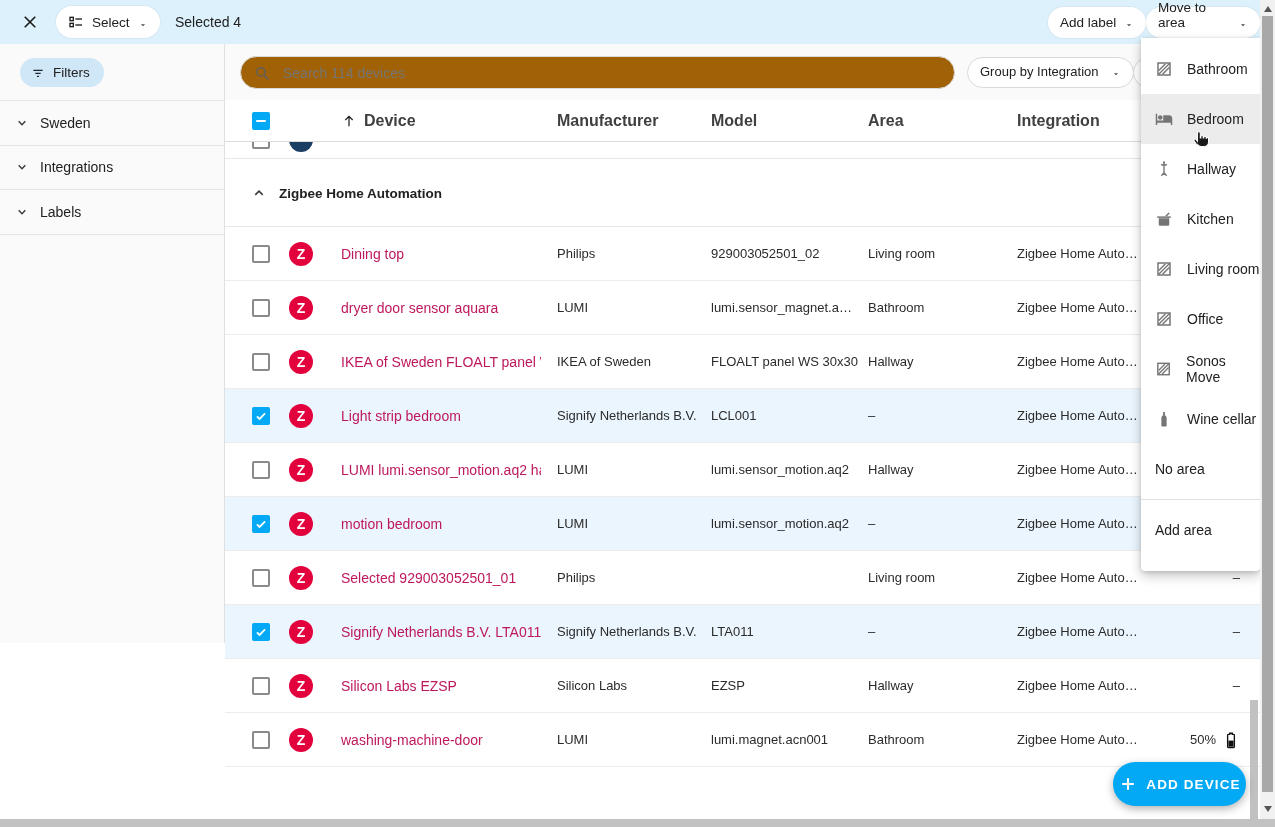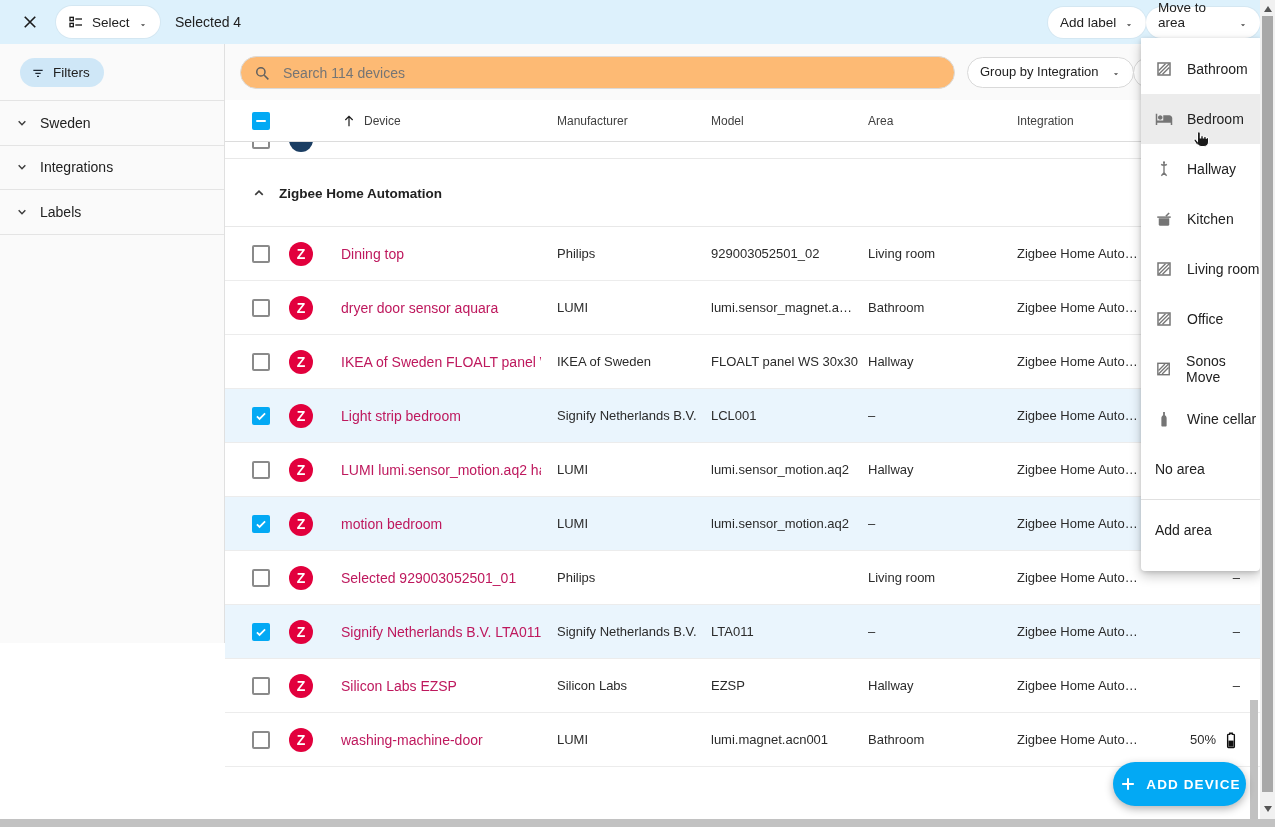--- a/index.html
+++ b/index.html
@@ -31,34 +31,34 @@
                 font-size:13.5px;font-weight:500;gap:7px;cursor:pointer;}
   .side-secs{position:absolute;left:0;top:56px;width:100%;}
   .side-sec{height:43.5px;display:flex;align-items:center;padding-left:14px;gap:10px;
             border-bottom:1px solid #e4e4e4;cursor:pointer;}
   .side-sec:first-child{border-top:1px solid #e4e4e4;}
   .side-label{font-size:14px;font-weight:500;color:#212121;}
 
   
   .main{position:absolute;left:225px;top:44px;width:1035px;height:775px;background:#fff;}
   .searchrow{position:absolute;left:0;top:0;width:100%;height:56px;background:#fafafa;box-sizing:border-box;}
-  .searchbox{position:absolute;left:15px;top:12px;width:715px;height:33px;background:#fdba74;
+  .searchbox{position:absolute;left:15px;top:12px;width:715px;height:33px;background:#a16207;
              border:1px solid #dadada;border-radius:17px;box-sizing:border-box;
              display:flex;align-items:center;padding:0 12px;gap:10px;}
   .searchbox input{border:none;outline:none;background:transparent;font-family:inherit;
                    font-size:14px;color:#212121;flex:1;}
   .searchbox input::placeholder{color:#757575;opacity:1;}
   .groupby-btn{left:742px;top:13px;height:31px;border:1px solid #d9d9d9;box-shadow:none;font-weight:400;font-size:13px;gap:12px;}
   .hidden-pill{position:absolute;left:908px;top:13px;width:120px;height:31px;background:#fff;
                border:1px solid #d9d9d9;border-radius:16px;box-sizing:border-box;}
 
   .thead{position:absolute;left:0;top:56px;width:100%;height:42px;background:#fff;
          border-bottom:1px solid #dcdcdc;box-sizing:border-box;}
   .hcell{position:absolute;top:0;height:42px;display:flex;align-items:center;
-         font-size:12px;font-weight:400;color:#3f3f3f;gap:7px;cursor:pointer;}
+         font-size:16px;font-weight:700;color:#3f3f3f;gap:7px;cursor:pointer;}
   .cb{width:18px;height:18px;border-radius:2px;box-sizing:border-box;cursor:pointer;
       display:flex;align-items:center;justify-content:center;}
   .cb.un{border:2px solid #8a8a8a;background:#fff;}
   .cb.ind{background:#03a9f4;}
   .cb.ind .bar{width:10px;height:2px;background:#fff;border-radius:1px;}
   .cb.chk{background:#03a9f4;}
   .cb.chk svg{width:14px;height:14px;}
 
   .partialrow{position:absolute;left:0;top:98px;width:100%;height:17px;overflow:hidden;
               border-bottom:1px solid #e8e8e8;box-sizing:border-box;background:#fff;}

